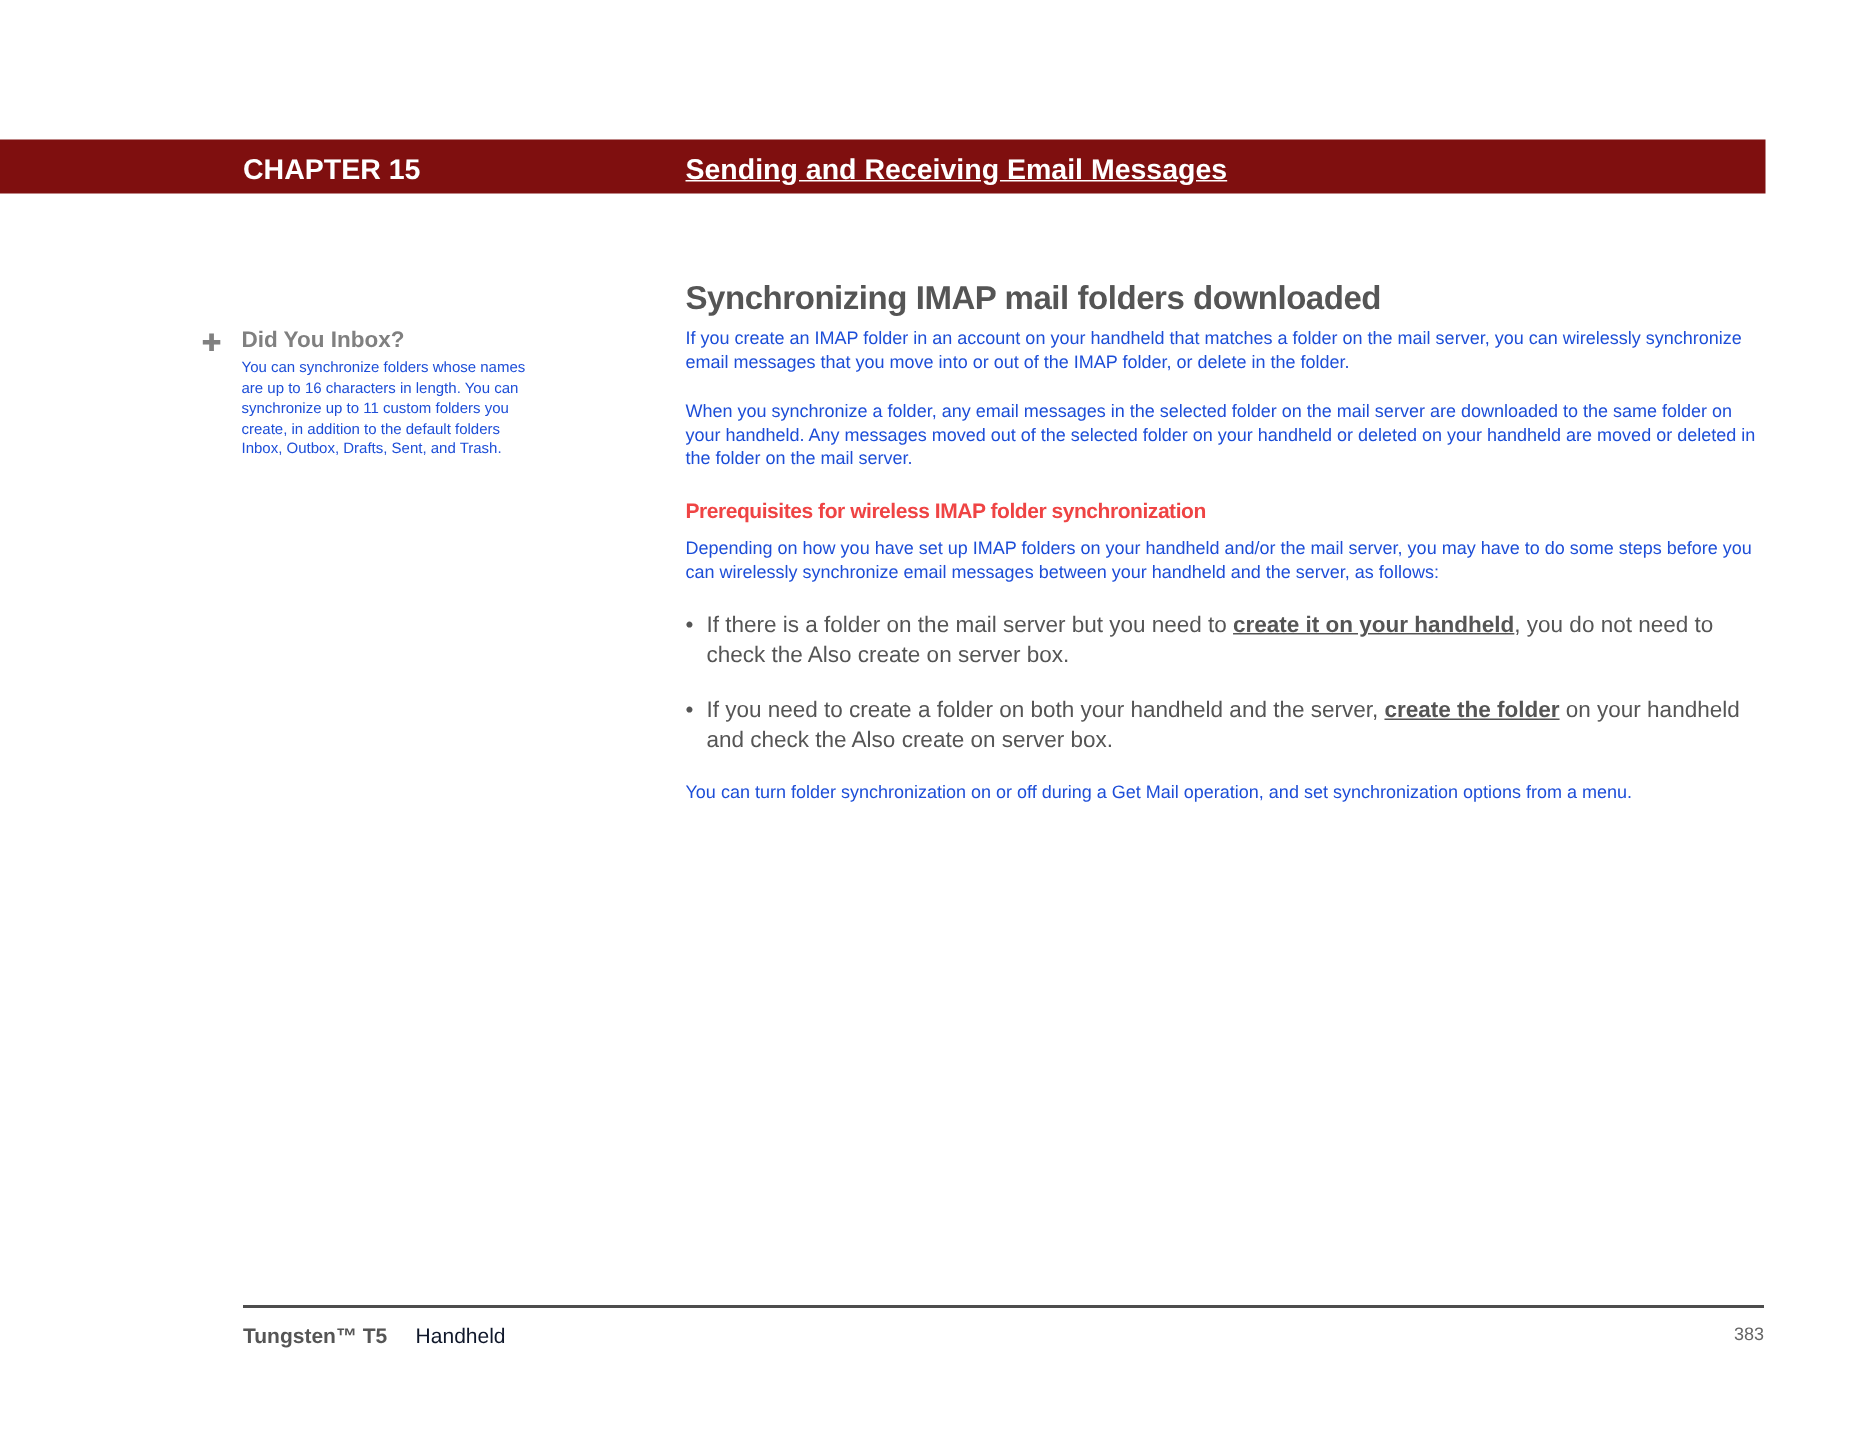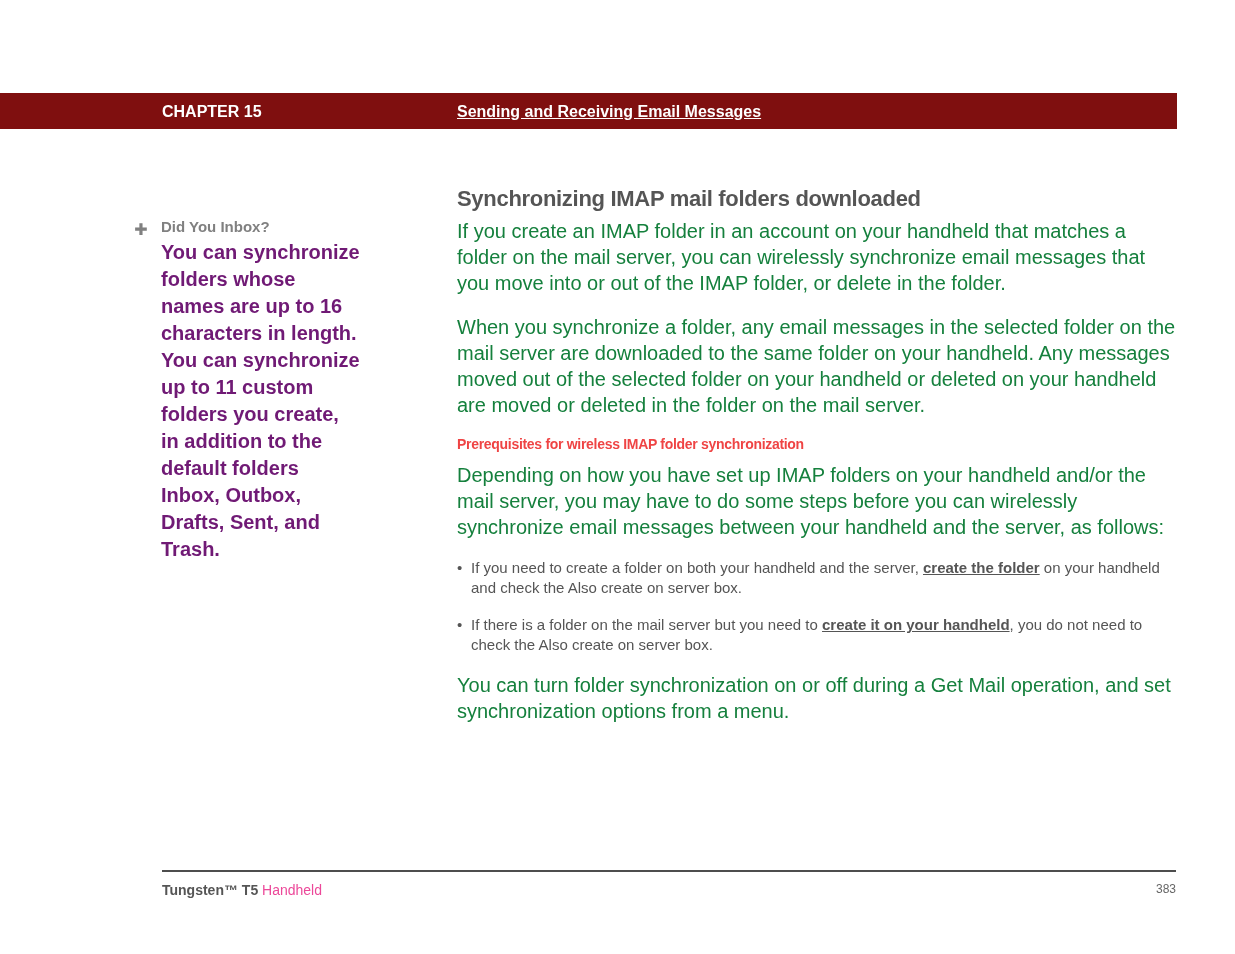--- a/index.html
+++ b/index.html
@@ -13,21 +13,21 @@
   }
   .header-bar {
     position: absolute;
     top: 93px;
     left: 0;
     width: 1177px;
     height: 36px;
     background: #7f0f0f;
     color: #fff;
     font-weight: bold;
-    font-size: 16px;
+    font-size: 19px;
   }
   .header-bar .chapter {
     position: absolute;
     left: 162px;
     top: 10px;
   }
   .header-bar .chapter-title {
     position: absolute;
     left: 457px;
     top: 10px;
@@ -55,46 +55,46 @@
     line-height: 20px;
     text-align: center;
   }
   .sidebar .box-title {
     font-weight: bold;
     color: #808080;
     font-size: 15px;
     margin-bottom: 4px;
   }
   .sidebar .box-body {
-    color: #701a75;
-    font-size: 20px;
+    color: #1d4ed8;
+    font-size: 10px;
     line-height: 1.35;
-    font-weight: 700;
+    font-weight: 400;
   }
   .plus-icon::before { content: "✚"; font-size:16px; color:#808080; }
   .star-icon::before { content: "✱"; font-size:18px; color:#808080; }
   .main {
     position: absolute;
     left: 457px;
     top: 186px;
     width: 720px;
     color: #555;
   }
   .main h2 {
     font-size: 22px;
     font-weight: bold;
     color: #555;
     margin-bottom: 6px;
     letter-spacing: -0.3px;
   }
   .main p {
-    font-size: 20px;
+    font-size: 12px;
     line-height: 1.3;
     margin-bottom: 18px;
-    color: #15803d;
+    color: #1d4ed8;
   }
   .main h3 {
     font-size: 14px;
     font-weight: bold;
     color: #ef4444;
     margin-top: 8px;
     margin-bottom: 10px;
     letter-spacing: -0.3px;
   }
   .main ul { list-style: none; padding-left: 0; }
@@ -123,21 +123,21 @@
     position: absolute;
     left: 162px;
     top: 870px;
     width: 1014px;
     border-top: 2px solid #4d4d4d;
     padding-top: 10px;
     font-size: 14px;
     color: #555;
   }
   .footer .product { font-weight: bold; color: #555; }
-  .footer .product-sub { font-weight: normal; color: #ec4899; }
+  .footer .product-sub { font-weight: normal; color: #0f172a; margin-left: 15px; }
   .footer .pagenum {
     position: absolute;
     right: 0;
     top: 10px;
     font-size: 12px;
     color: #666;
   }
 </style>
 </head>
 <body>
@@ -156,24 +156,24 @@
 </div>
 
 <div class="main">
   <h2>Synchronizing IMAP mail folders downloaded</h2>
   <p>If you create an IMAP folder in an account on your handheld that matches a folder on the mail server, you can wirelessly synchronize email messages that you move into or out of the IMAP folder, or delete in the folder.</p>
   <p>When you synchronize a folder, any email messages in the selected folder on the mail server are downloaded to the same folder on your handheld. Any messages moved out of the selected folder on your handheld or deleted on your handheld are moved or deleted in the folder on the mail server.</p>
   <h3>Prerequisites for wireless IMAP folder synchronization</h3>
   <p>Depending on how you have set up IMAP folders on your handheld and/or the mail server, you may have to do some steps before you can wirelessly synchronize email messages between your handheld and the server, as follows:</p>
   <ul>
     <li>
-      <span>If you need to create a folder on both your handheld and the server, </span><a class="link">create the folder</a><span> on your handheld and check the Also create on server box.</span>
+      <span>If there is a folder on the mail server but you need to </span><a class="link">create it on your handheld</a><span>, you do not need to check the Also create on server box.</span>
     </li>
     <li>
-      <span>If there is a folder on the mail server but you need to </span><a class="link">create it on your handheld</a><span>, you do not need to check the Also create on server box.</span>
+      <span>If you need to create a folder on both your handheld and the server, </span><a class="link">create the folder</a><span> on your handheld and check the Also create on server box.</span>
     </li>
   </ul>
   <p>You can turn folder synchronization on or off during a Get Mail operation, and set synchronization options from a menu.</p>
 </div>
 
 <div class="footer">
   <span class="product">Tungsten™ T5</span><span class="product-sub"> Handheld</span>
   <span class="pagenum">383</span>
 </div>
 

